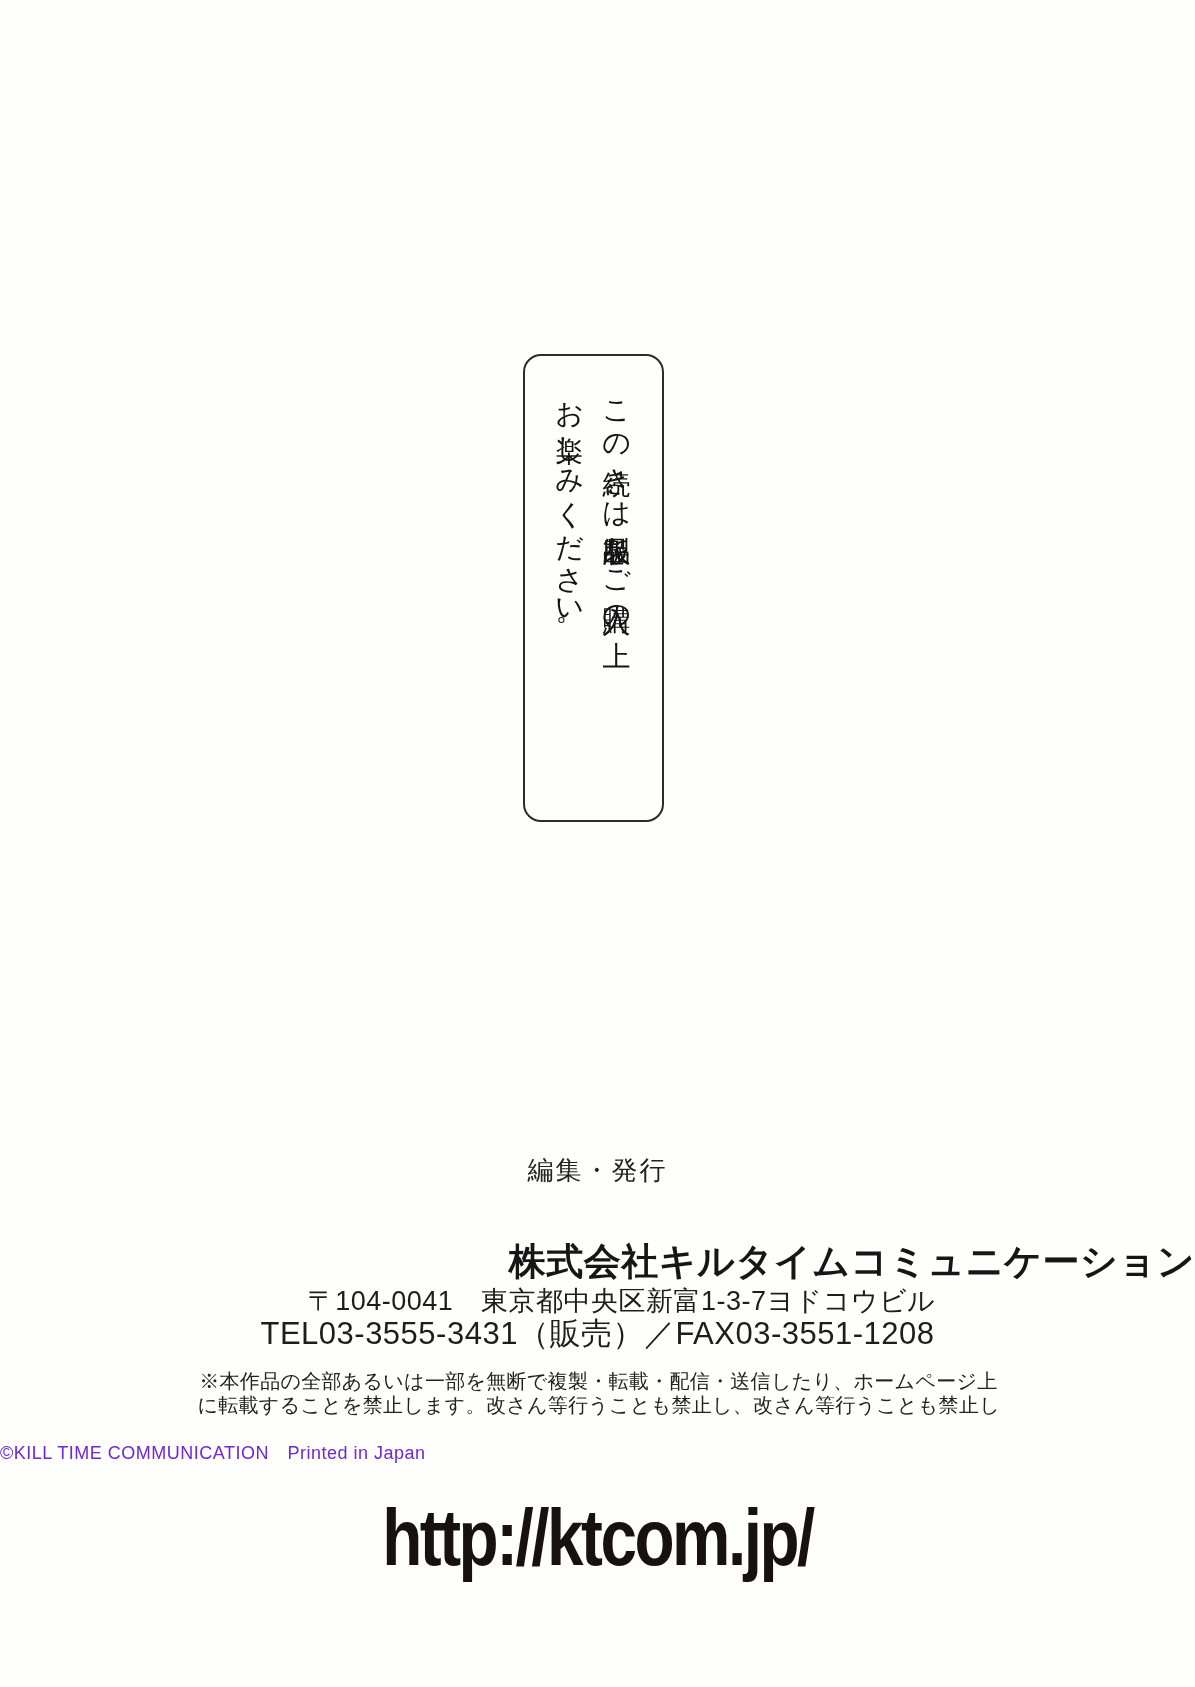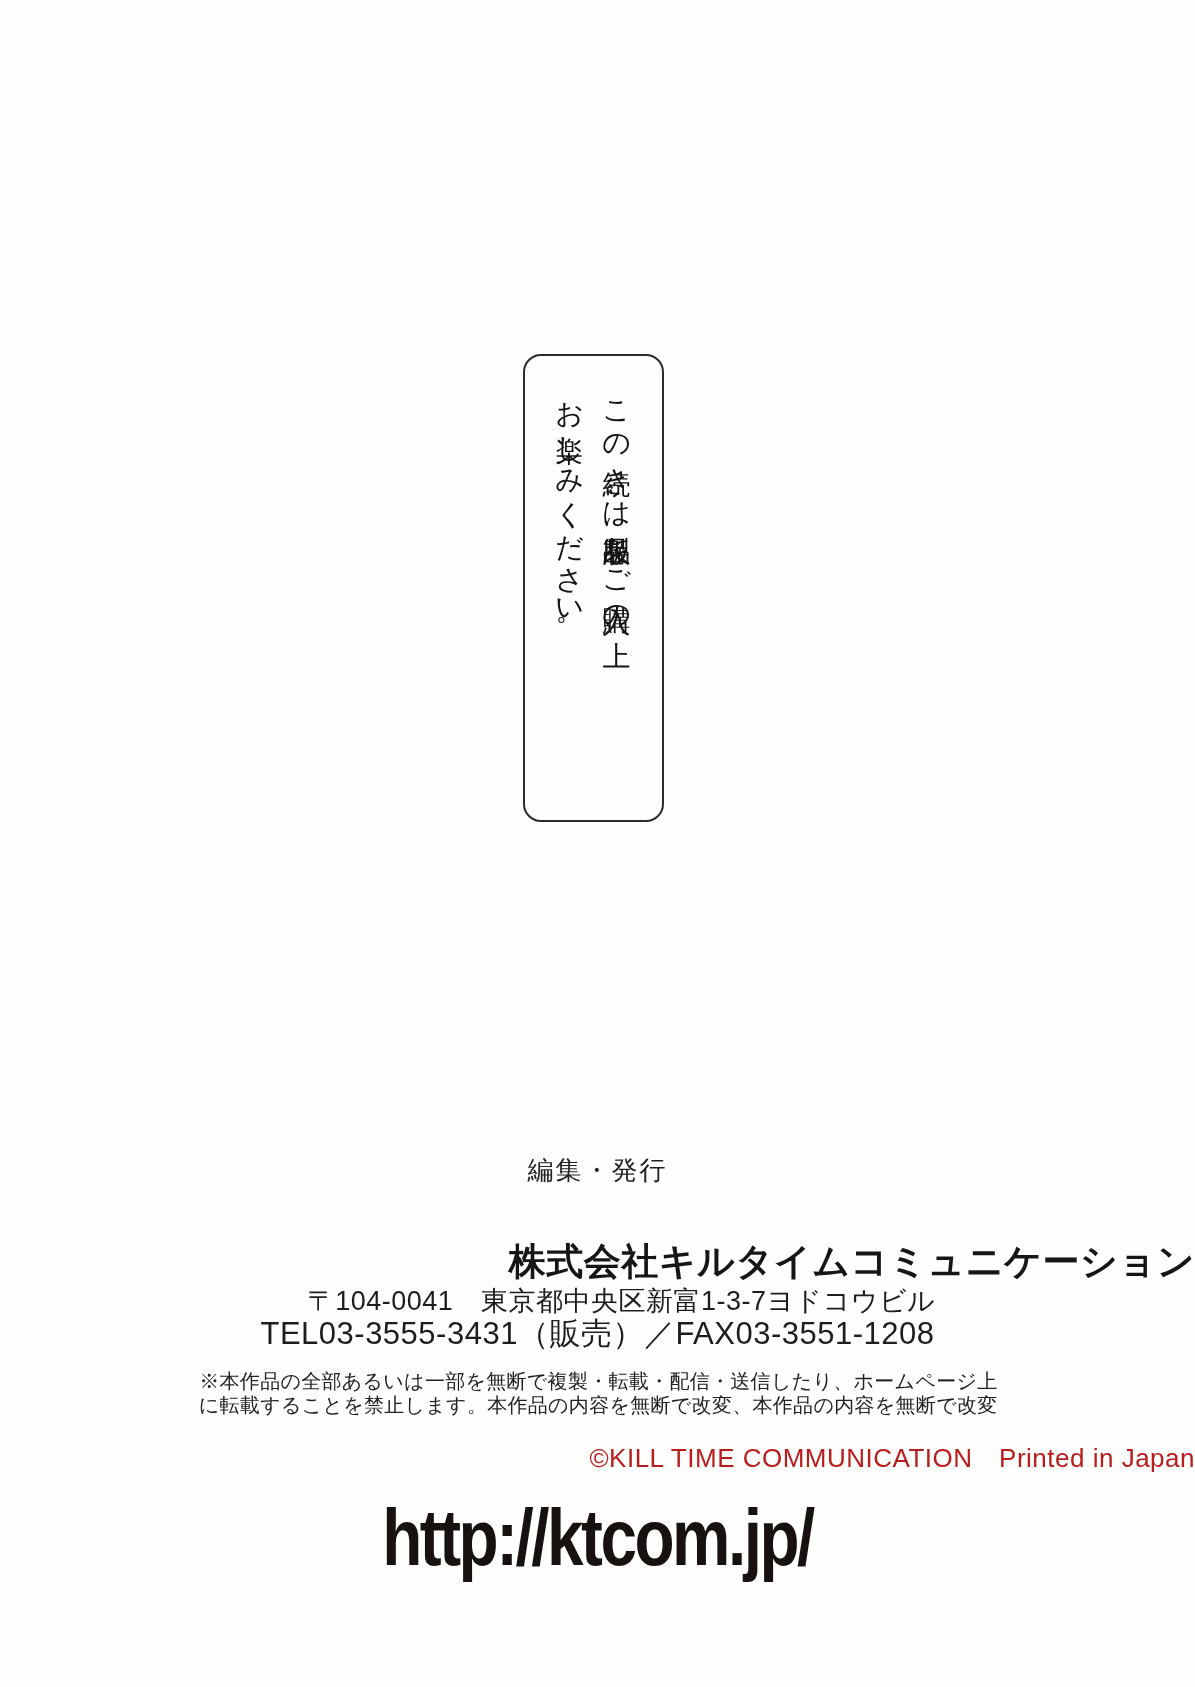--- a/index.html
+++ b/index.html
@@ -104,24 +104,24 @@
   }
   .legal-line {
     white-space: nowrap;
   }
 
   .copyright-line {
     position: absolute;
     top: 1441px;
     left: 0;
     width: 100%;
-    text-align: right;
-    font-size: 26px;
+    text-align: left;
+    font-size: 18px;
     letter-spacing: 0.5px;
-    color: #b91c1c;
+    color: #6d28d9;
   }
 
   .site-url {
     position: absolute;
     top: 1492px;
     left: 0;
     width: 100%;
     text-align: center;
     font-size: 80px;
     font-weight: bold;
@@ -145,20 +145,20 @@
   <div class="colophon-role">編集・発行</div>
 
   <div class="colophon-publisher">株式会社キルタイムコミュニケーション</div>
 
   <div class="colophon-address">〒104-0041　東京都中央区新富1-3-7ヨドコウビル</div>
 
   <div class="colophon-phone">TEL03-3555-3431（販売）／FAX03-3551-1208</div>
 
   <div class="legal">
     <div class="legal-line">※本作品の全部あるいは一部を無断で複製・転載・配信・送信したり、ホームページ上</div>
-    <div class="legal-line">に転載することを禁止します。本作品の内容を無断で改変、本作品の内容を無断で改変</div>
+    <div class="legal-line">に転載することを禁止します。改さん等行うことも禁止し、改さん等行うことも禁止し</div>
   </div>
 
   <div class="copyright-line">©KILL TIME COMMUNICATION　Printed in Japan</div>
 
   <div class="site-url">http://ktcom.jp/</div>
 
 </div>
 
 </body></html>

